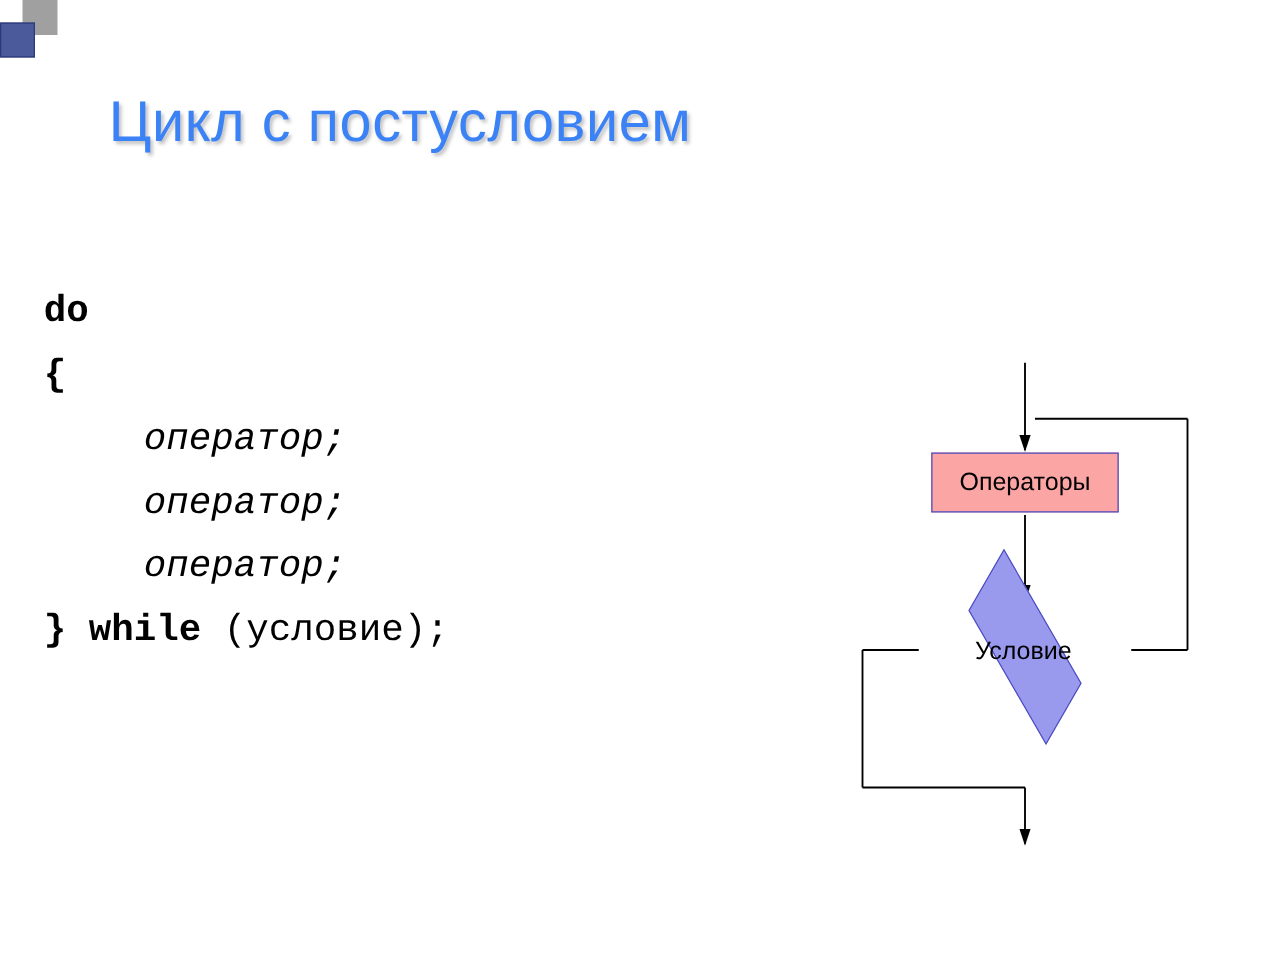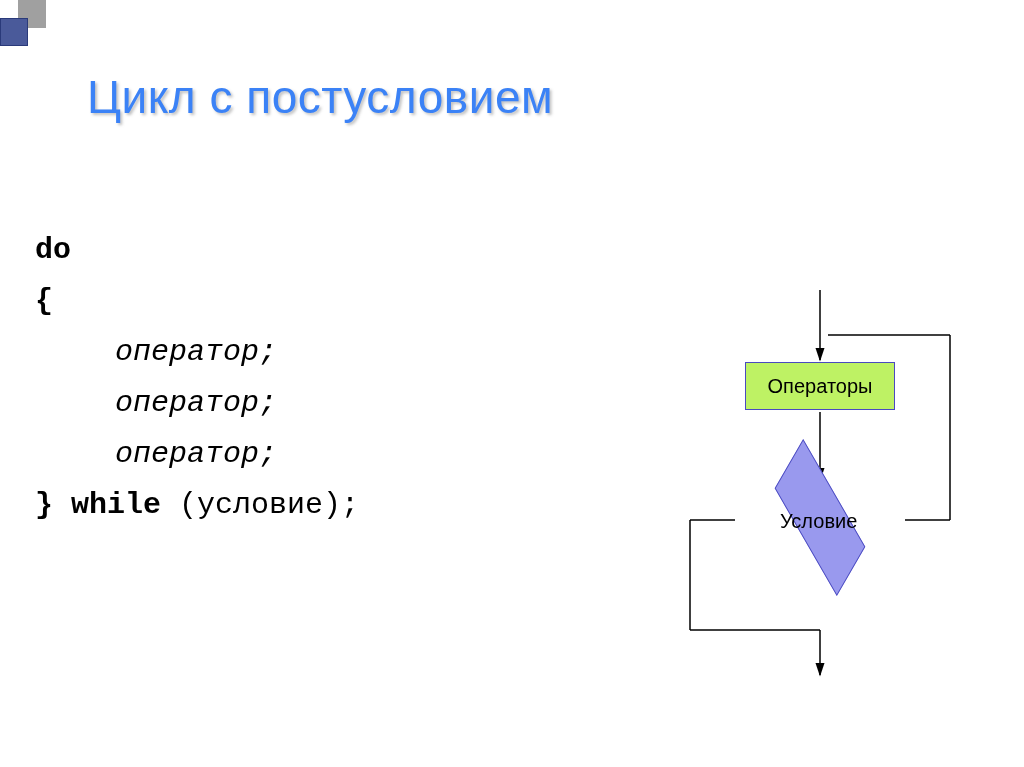--- a/index.html
+++ b/index.html
@@ -59,21 +59,21 @@
   .code-area .indent { padding-left: 80px; }
   .diagram {
     position: absolute;
     top: 290px;
     left: 650px;
     width: 340px;
     height: 400px;
   }
   .rect-box {
     position: absolute;
-    background: #bef264;
+    background: #fca5a5;
     border: 1.5px solid #4a4ac0;
     font-size: 20px;
     display: flex;
     align-items: center;
     justify-content: center;
   }
   .diamond {
     position: absolute;
     width: 120px;
     height: 55px;

